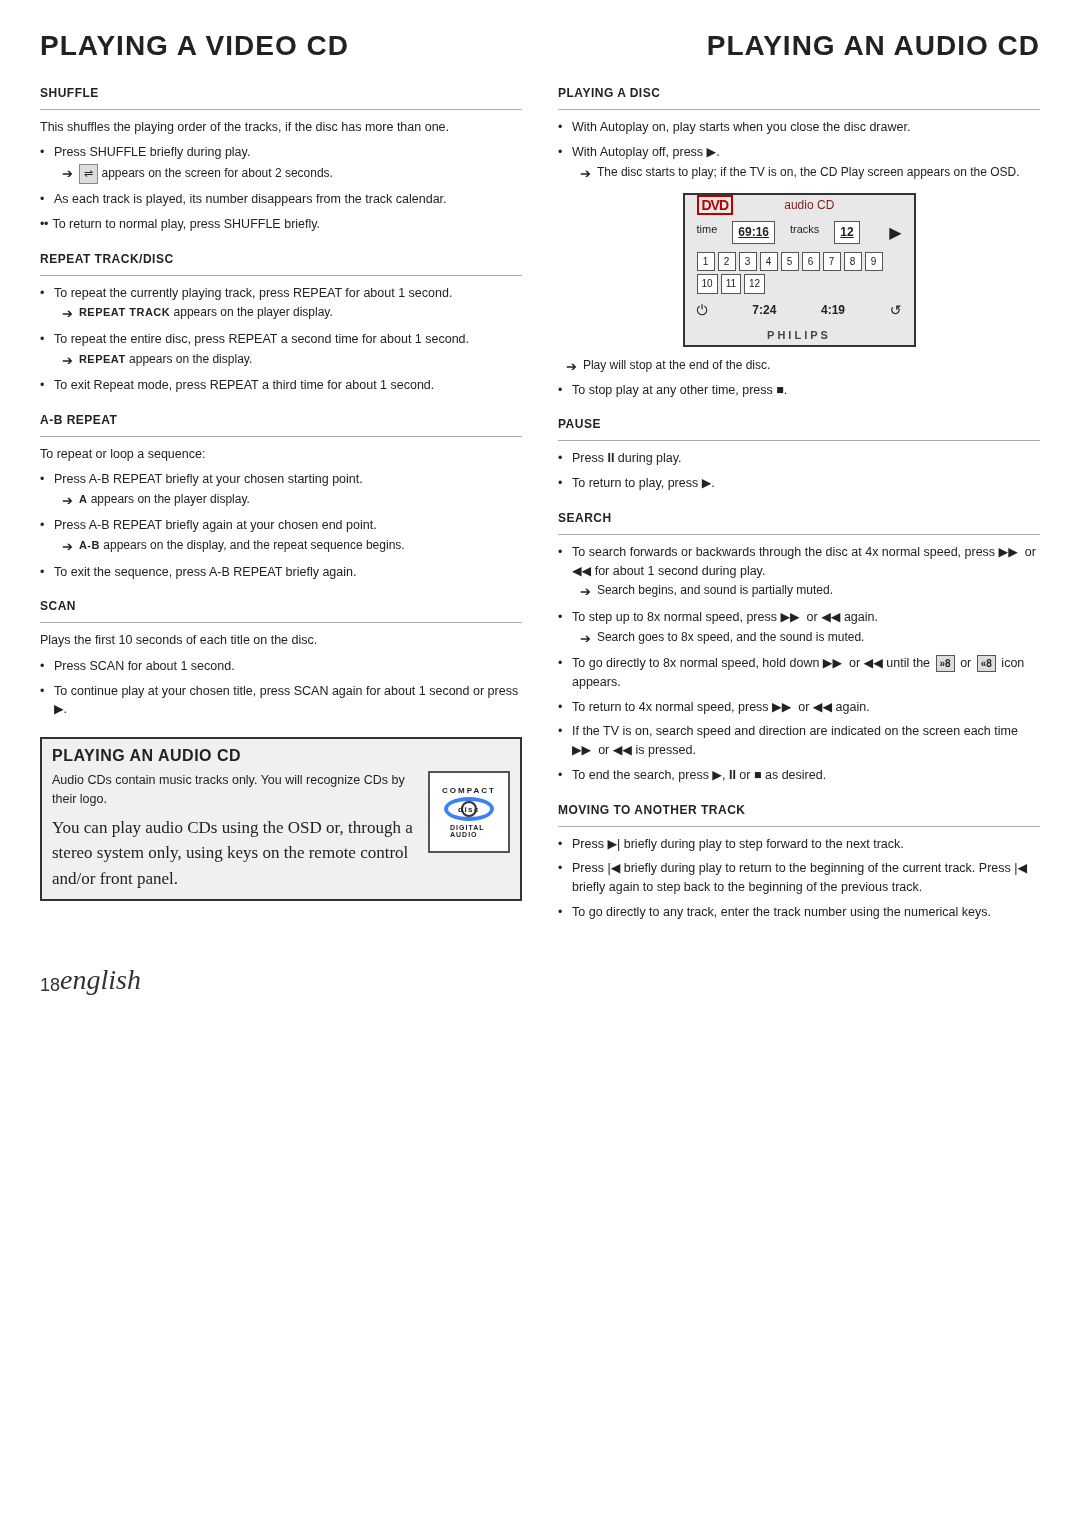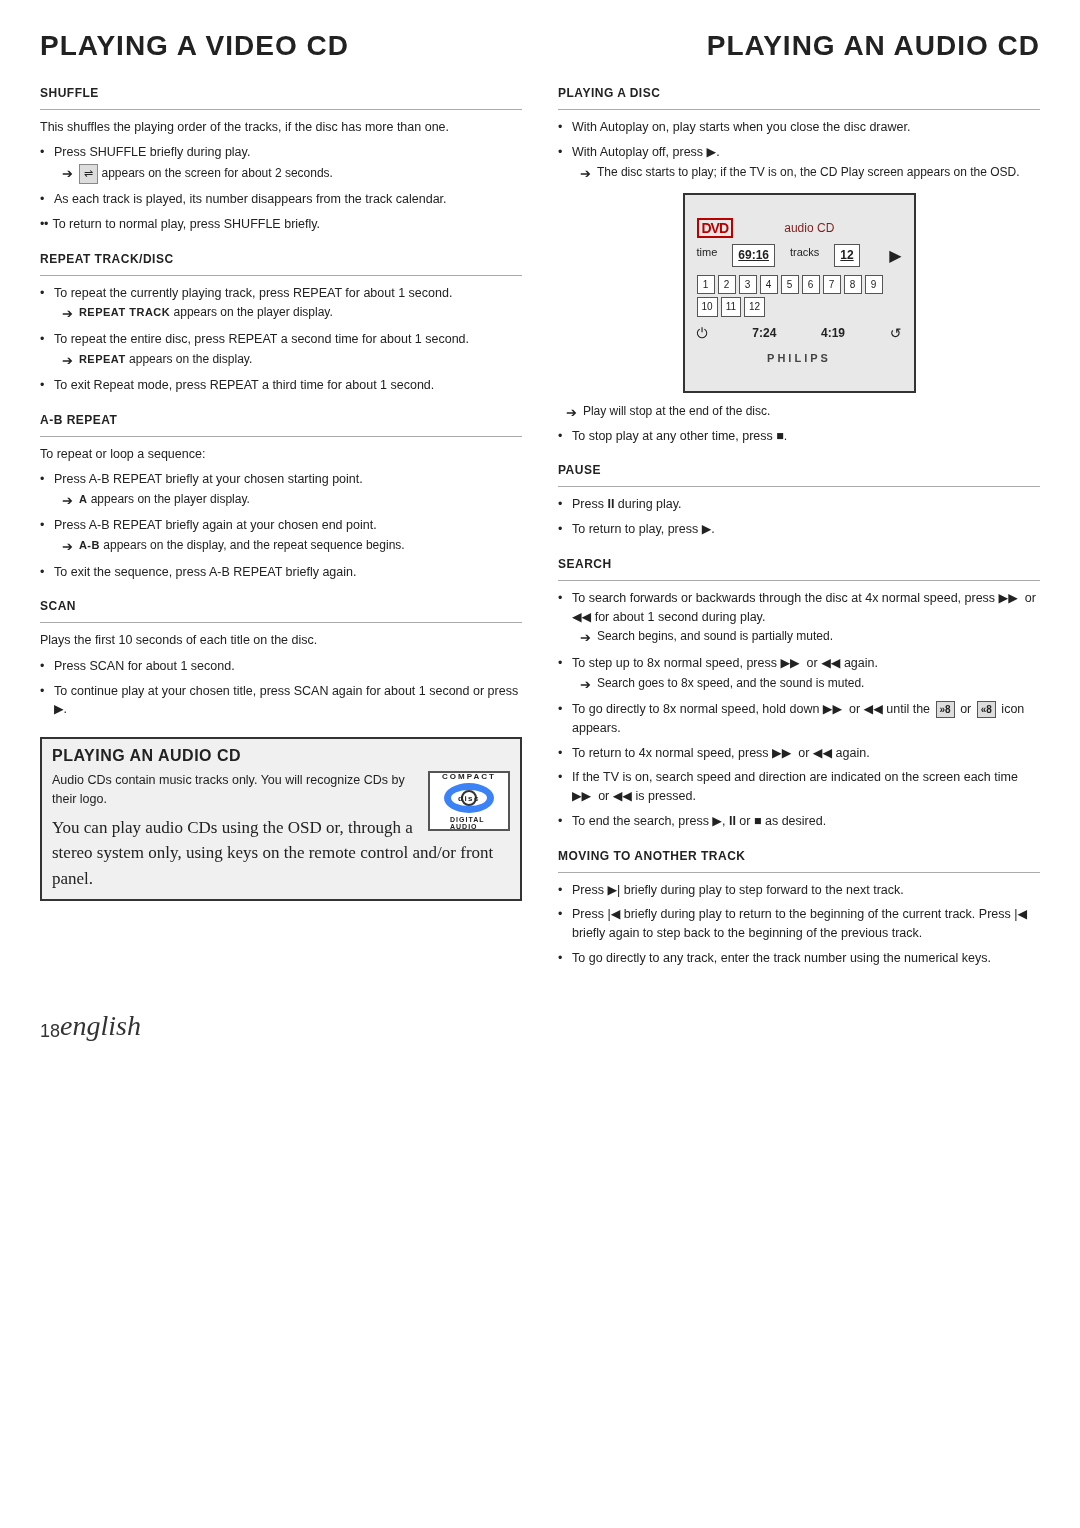--- a/index.html
+++ b/index.html
@@ -90,21 +90,21 @@
     }
     .bold-small {
       font-weight: 900;
       font-size: 11px;
       text-transform: uppercase;
       letter-spacing: 0.5px;
     }
     .cd-display {
       border: 2px solid #333;
       background: #e8e8e8;
-      padding: 23px 12px;
+      padding: 0 12px;
       margin: 10px auto;
       width: 233px;
       font-size: 11px;
     }
     .cd-display-top {
       display: flex;
       align-items: center;
       justify-content: space-between;
       margin-bottom: 6px;
     }
@@ -306,23 +306,23 @@
           <li>Press SCAN for about 1 second.</li>
           <li>To continue play at your chosen title, press SCAN again for about 1 second or press ▶.</li>
         </ul>
       </div>
     </div>
 
     <div class="playing-audio-cd-box">
       <div class="box-title">Playing An Audio CD</div>
       <div style="overflow:hidden;">
 
-        <div style="float:right; margin-left:4px; margin-bottom:4px; width:82px; height:60px; border:2px solid #555; background:#fff; display:flex; flex-direction:column; align-items:center; justify-content:center; padding:20px;">
+        <div style="float:right; margin-left:4px; margin-bottom:4px; width:82px; height:82px; border:2px solid #555; background:#fff; display:flex; flex-direction:column; align-items:center; justify-content:center; padding:20px;">
           <div style="font-size:8px; font-weight:900; letter-spacing:2px; text-transform:uppercase; margin-bottom:2px;">COMPACT</div>
-          <div style="position:relative; width:50px; height:50px; border-radius:50%; border:7px solid #3b82f6; display:flex; align-items:center; justify-content:center; background:#fff;">
+          <div style="position:relative; width:50px; height:50px; border-radius:50%; border:4px solid #3b82f6; display:flex; align-items:center; justify-content:center; background:#fff;">
             <div style="position:absolute; top:4px; left:50%; transform:translateX(-50%); font-size:8px; font-weight:900; letter-spacing:1.5px; white-space:nowrap;">disc</div>
             <div style="width:16px; height:16px; border-radius:50%; border:2px solid #333; background:#fff;"></div>
             <div style="position:absolute; bottom:4px; right:4px; font-size:9px; font-weight:900;"></div>
           </div>
           <div style="font-size:7px; letter-spacing:1px; font-weight:bold; text-transform:uppercase; margin-top:3px;">DIGITAL AUDIO</div>
         </div>
         <p style="margin-bottom:6px; font-size:12.5px; line-height:1.5;">Audio CDs contain music tracks only. You will recognize CDs by their logo.</p>
         <p style="font-size:17px; line-height:1.5;font-family:Liberation Serif, serif;">You can play audio CDs using the OSD or, through a stereo system only, using keys on the remote control and/or front panel.</p>
       </div>
     </div>

